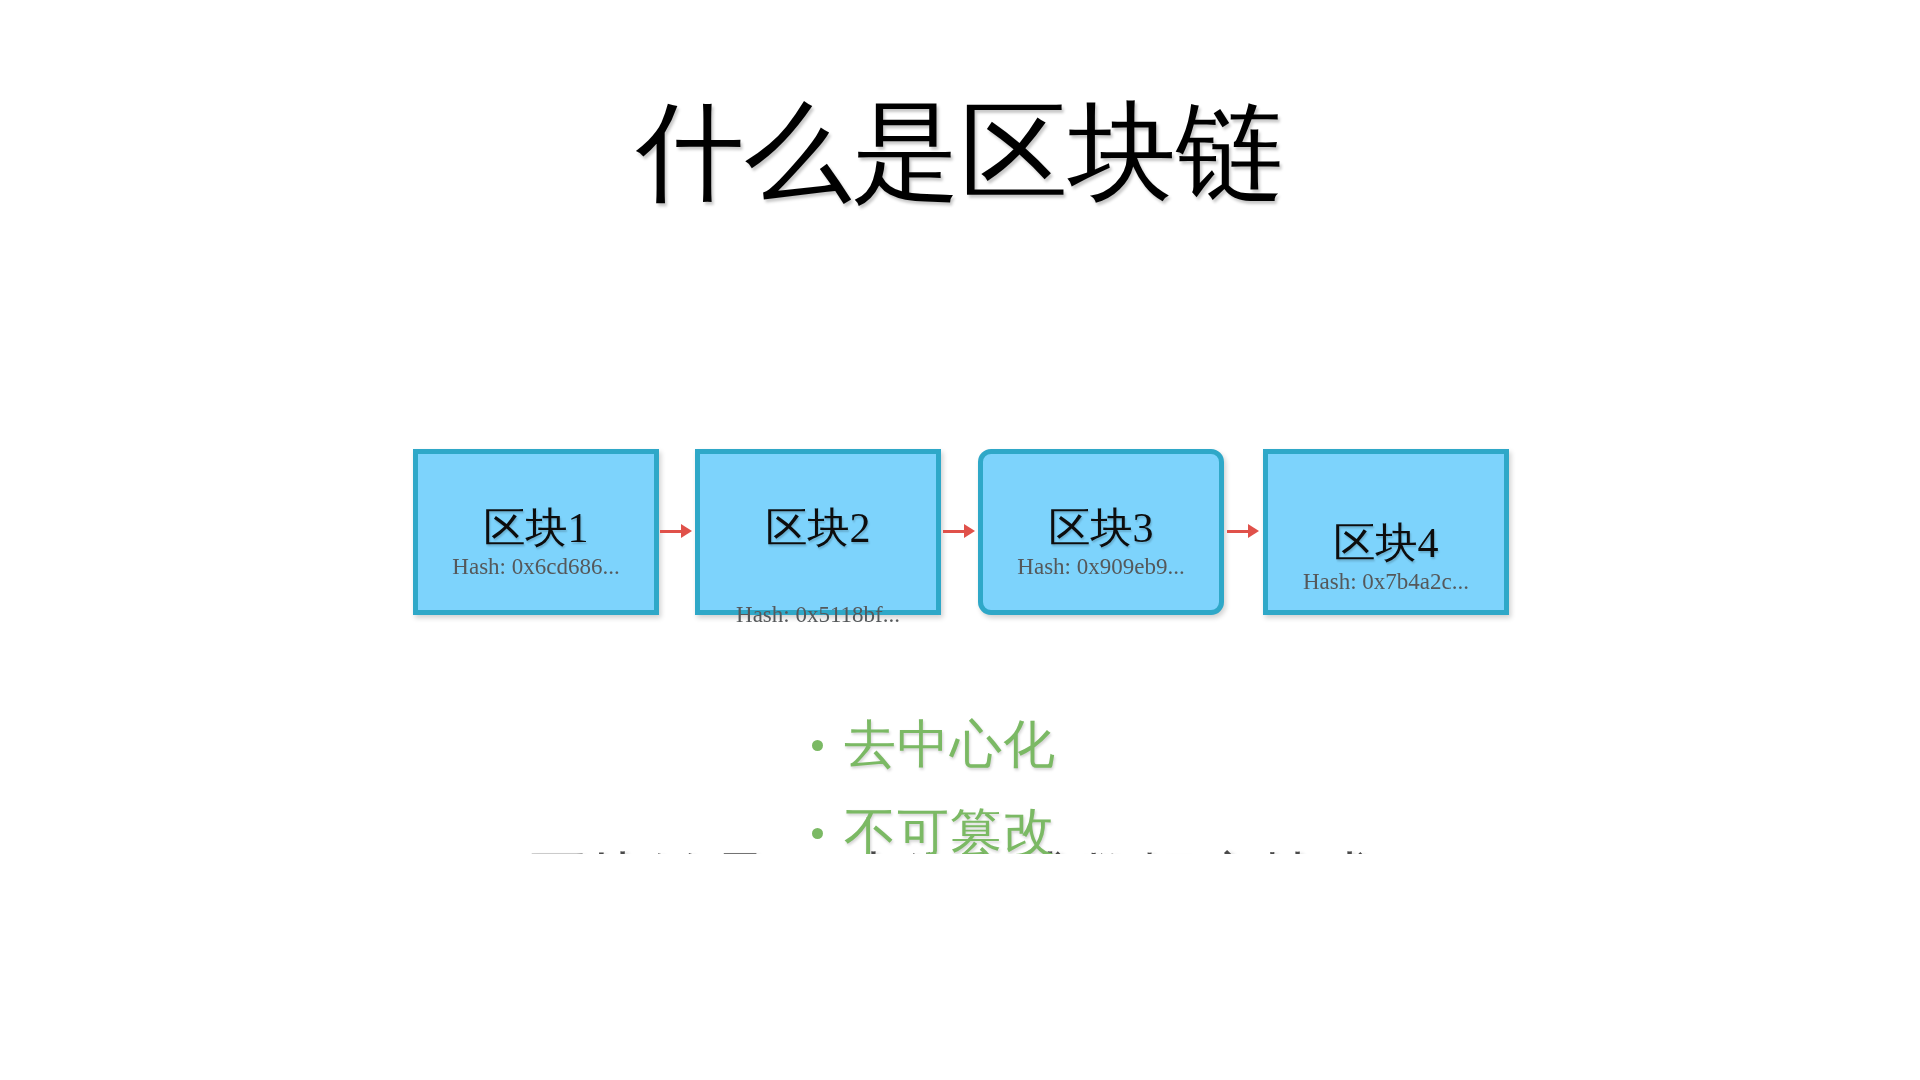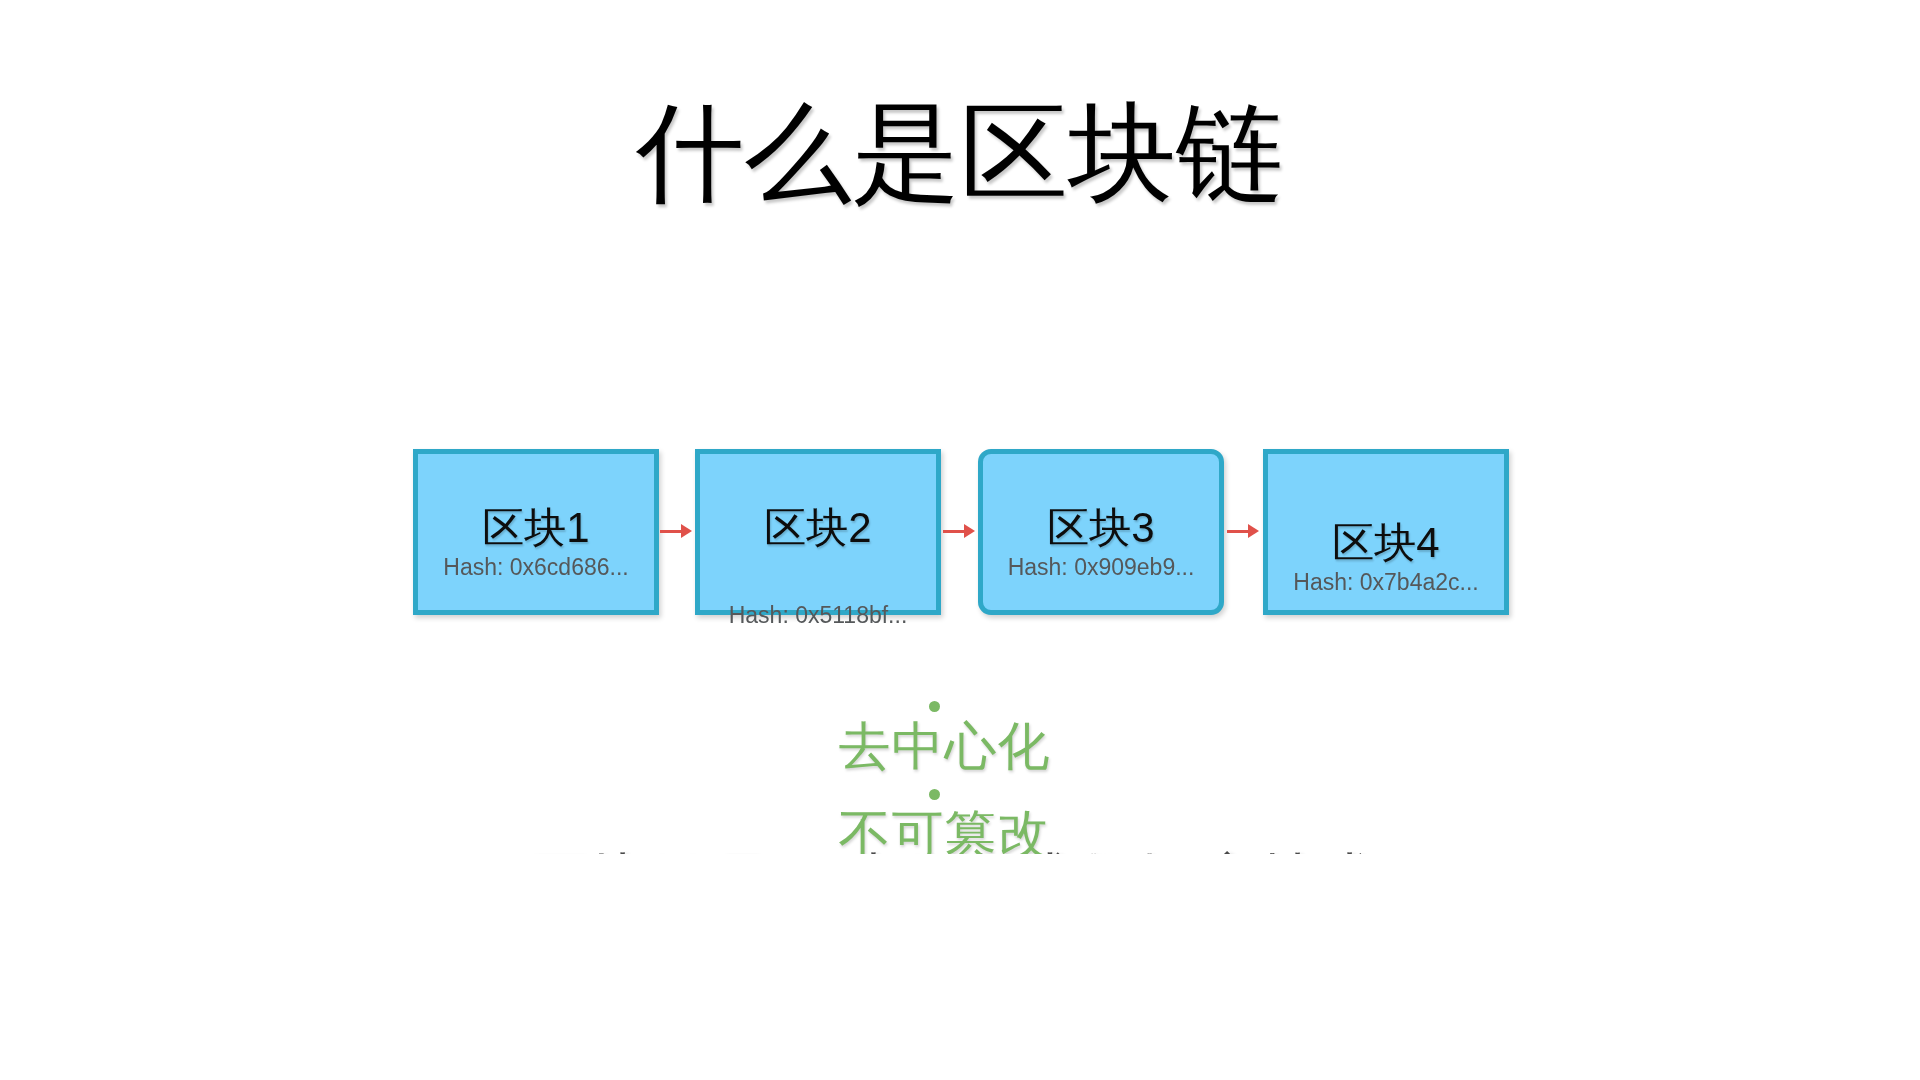--- a/index.html
+++ b/index.html
@@ -2,21 +2,21 @@
 <html><head>
 <meta charset="utf-8">
 <style>
   html, body { margin: 0; padding: 0; background: #ffffff; }
   .slide {
     position: relative;
     width: 1920px;
     height: 854px;
     background: #ffffff;
     overflow: hidden;
-    font-family: Liberation Sans, sans-serif;
+    font-family: Liberation Serif, serif;
   }
 
   
   .title {
     position: absolute;
     top: 88px;
     left: 0;
     width: 100%;
     text-align: center;
     font-size: 108px;
@@ -86,21 +86,20 @@
     top: 701px;
     z-index: 3;
     list-style: none;
     margin: 0;
     padding: 0;
   }
   .feature {
     display: flex;
     align-items: center;
     height: 88px;
-    flex-direction: column;
   }
   .feature .dot {
     flex: none;
     width: 11px;
     height: 11px;
     border-radius: 50%;
     background: #7bb964;
     margin-right: 21px;
   }
   .feature .flabel {

